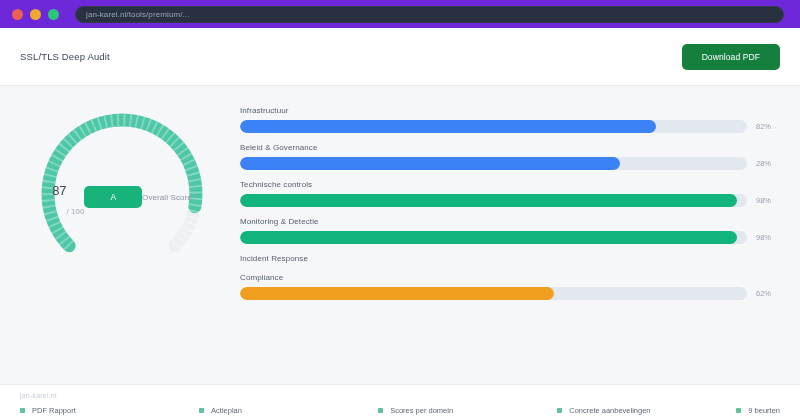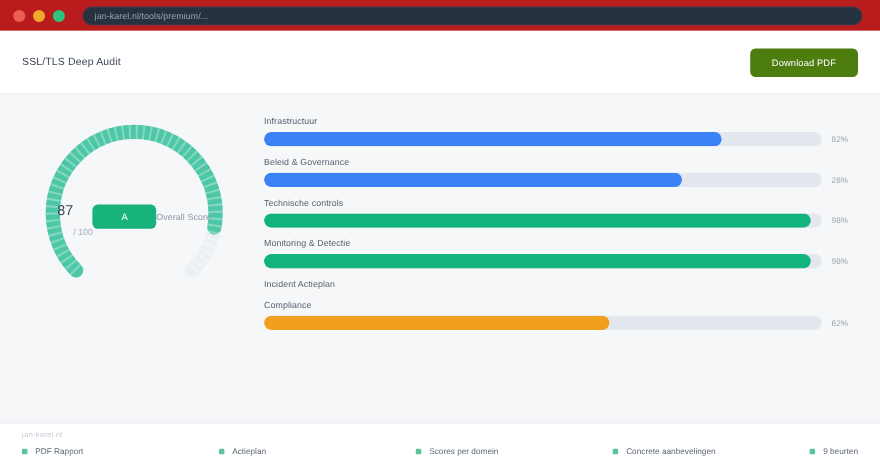--- a/index.html
+++ b/index.html
@@ -14,21 +14,21 @@
   body {
     font-family: "Liberation Sans", sans-serif;
     background: #f6f7f9;
     color: #2d3748;
     -webkit-font-smoothing: antialiased;
   }
 
   
   .browser-chrome {
     height: 28px;
-    background: #b91c1c;
+    background: #6d28d9;
     display: flex;
     align-items: center;
     padding: 0 12px;
     gap: 10px;
   }
   .traffic-lights {
     display: flex;
     gap: 7px;
     align-items: center;
     flex: 0 0 auto;
@@ -74,21 +74,21 @@
     align-items: center;
     justify-content: space-between;
     padding: 0 20px;
   }
   .app-title {
     font-size: 9.5px;
     color: #3c4656;
     letter-spacing: .15px;
   }
   .download-btn {
-    background: #4d7c0f;
+    background: #15803d;
     color: #ffffff;
     font-size: 8.5px;
     border: none;
     border-radius: 5px;
     padding: 8px 20px;
     cursor: pointer;
     letter-spacing: .1px;
     font-family: "Liberation Sans", sans-serif;
   }
 
@@ -309,21 +309,21 @@
       <div class="bar-row">
         <div class="bar-label">Monitoring &amp; Detectie</div>
         <div class="bar-line">
           <div class="bar-track" style="background: rgb(227, 232, 239);">
             <div class="bar-fill" style="width: 98%; background: rgb(17, 180, 124);"></div>
           </div>
           <div class="bar-pct">98%</div>
         </div>
       </div>
       <div class="bar-row">
-        <div class="bar-label">Incident Actieplan</div>
+        <div class="bar-label">Incident Response</div>
       </div>
       <div class="bar-row">
         <div class="bar-label">Compliance</div>
         <div class="bar-line">
           <div class="bar-track" style="background: rgb(227, 232, 239);">
             <div class="bar-fill" style="width: 62%; background: rgb(240, 160, 30);"></div>
           </div>
           <div class="bar-pct">62%</div>
         </div>
       </div>

